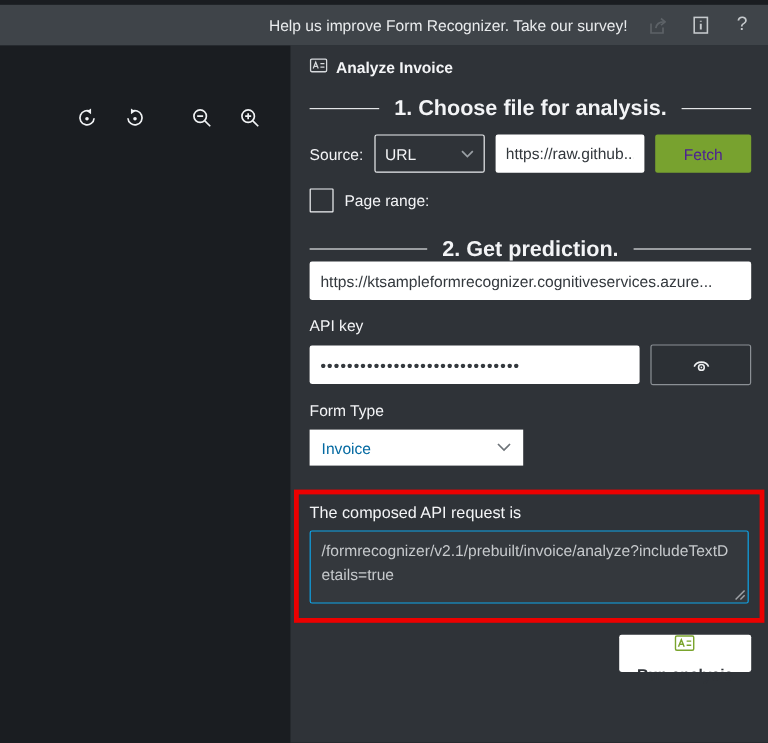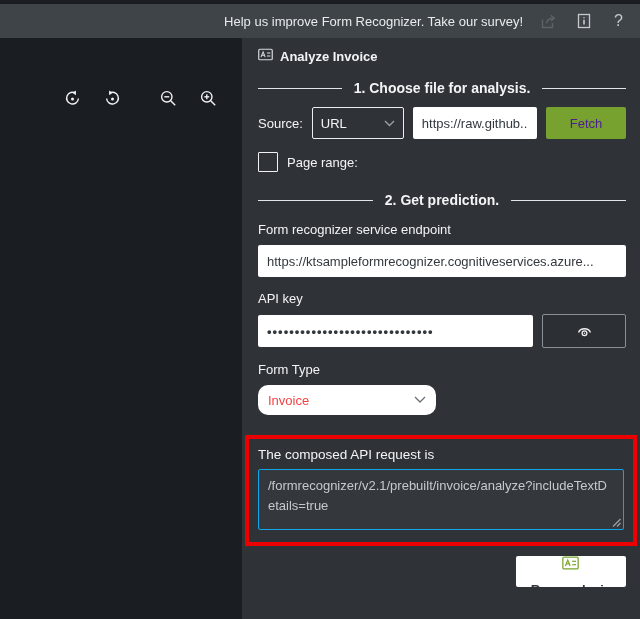--- a/index.html
+++ b/index.html
@@ -20,21 +20,21 @@
   
   .canvas{position:absolute;left:0;top:38px;width:242px;bottom:0;background:#1a1d21;}
   .canvas-toolbar{position:absolute;top:51px;left:0;width:242px;height:22px;}
   .ct-icon{position:absolute;width:19px;height:19px;}
   
   .panel{
     position:absolute;left:242px;top:38px;right:0;bottom:0;background:#2f3338;
     color:#f3f4f6;box-sizing:border-box;padding:10px 14px 0 16px;font-size:13px;
   }
   .panel-header{display:flex;align-items:center;gap:7px;font-weight:bold;font-size:13px;height:16px;}
-  .section-heading{display:flex;align-items:center;gap:12px;font-weight:bold;font-size:14px;}
+  .section-heading{display:flex;align-items:center;gap:12px;font-weight:bold;font-size:18px;}
   .section-heading .line{flex:1;height:1px;background:#e3e5e7;}
   .sh1{margin-top:16px;}
   .sh2{margin-top:20px;}
   .source-row{display:flex;align-items:center;margin-top:11px;gap:9px;}
   .select-dark{
     width:74px;height:30px;border:1px solid #ebedef;border-radius:2px;background:transparent;
     color:#f3f4f6;display:flex;align-items:center;justify-content:space-between;
     padding:0 8px;box-sizing:content-box;cursor:pointer;
   }
   .input-white{
@@ -50,21 +50,21 @@
   .checkbox{width:18px;height:18px;border:1px solid #f2f3f5;border-radius:1px;background:transparent;cursor:pointer;}
   .field-label{margin-top:14px;margin-bottom:8px;}
   .full-input{width:100%;display:block;}
   .apikey-row{display:flex;gap:9px;align-items:center;}
   .apikey-input{flex:1;min-width:0;letter-spacing:1px;font-weight:bold;}
   .eye-btn{
     width:82px;height:32px;background:#2c3035;border:1px solid #8b9095;border-radius:2px;
     display:flex;align-items:center;justify-content:center;cursor:pointer;flex:none;
   }
   .select-white{
-    width:178px;height:30px;background:#ffffff;color:#ef4444;border-radius:10px;
+    width:178px;height:30px;background:#ffffff;color:#0369a1;border-radius:0;
     display:flex;align-items:center;justify-content:space-between;padding:0 10px;
     box-sizing:border-box;cursor:pointer;
   }
   .red-box{
     margin-top:20px;margin-left:-13px;margin-right:-11px;
     border:4px solid #ec0000;padding:5px 9px 12px 9px;
   }
   .composed-label{font-size:13.5px;margin:3px 0 7px 0;}
   .composed-box{
     position:relative;background:#34383d;border:1px solid #0ea5e9;border-radius:2px;
@@ -173,21 +173,20 @@
     <span class="checkbox"></span>
     <span>Page range:</span>
   </div>
 
   <div class="section-heading sh2">
     <span class="line"></span>
     <span>2. Get prediction.</span>
     <span class="line"></span>
   </div>
 
-  <div class="field-label">Form recognizer service endpoint</div>
   <input class="input-white full-input" type="text" value="https://ktsampleformrecognizer.cognitiveservices.azure..." style="">
 
   <div class="field-label">API key</div>
   <div class="apikey-row">
     <input class="input-white apikey-input" type="text" value="••••••••••••••••••••••••••••••" style="">
     <div class="eye-btn">
       <svg width="17" height="13" viewBox="0 0 17 13" fill="none" stroke="#eef0f2" stroke-width="1.3">
         <path d="M2.5 7.5 C4.5 2.5 12.5 2.5 14.5 7.5"></path>
         <circle cx="8.5" cy="8.2" r="2.4"></circle>
         <circle cx="8.5" cy="8.2" r="0.7" fill="#eef0f2" stroke="none"></circle>

